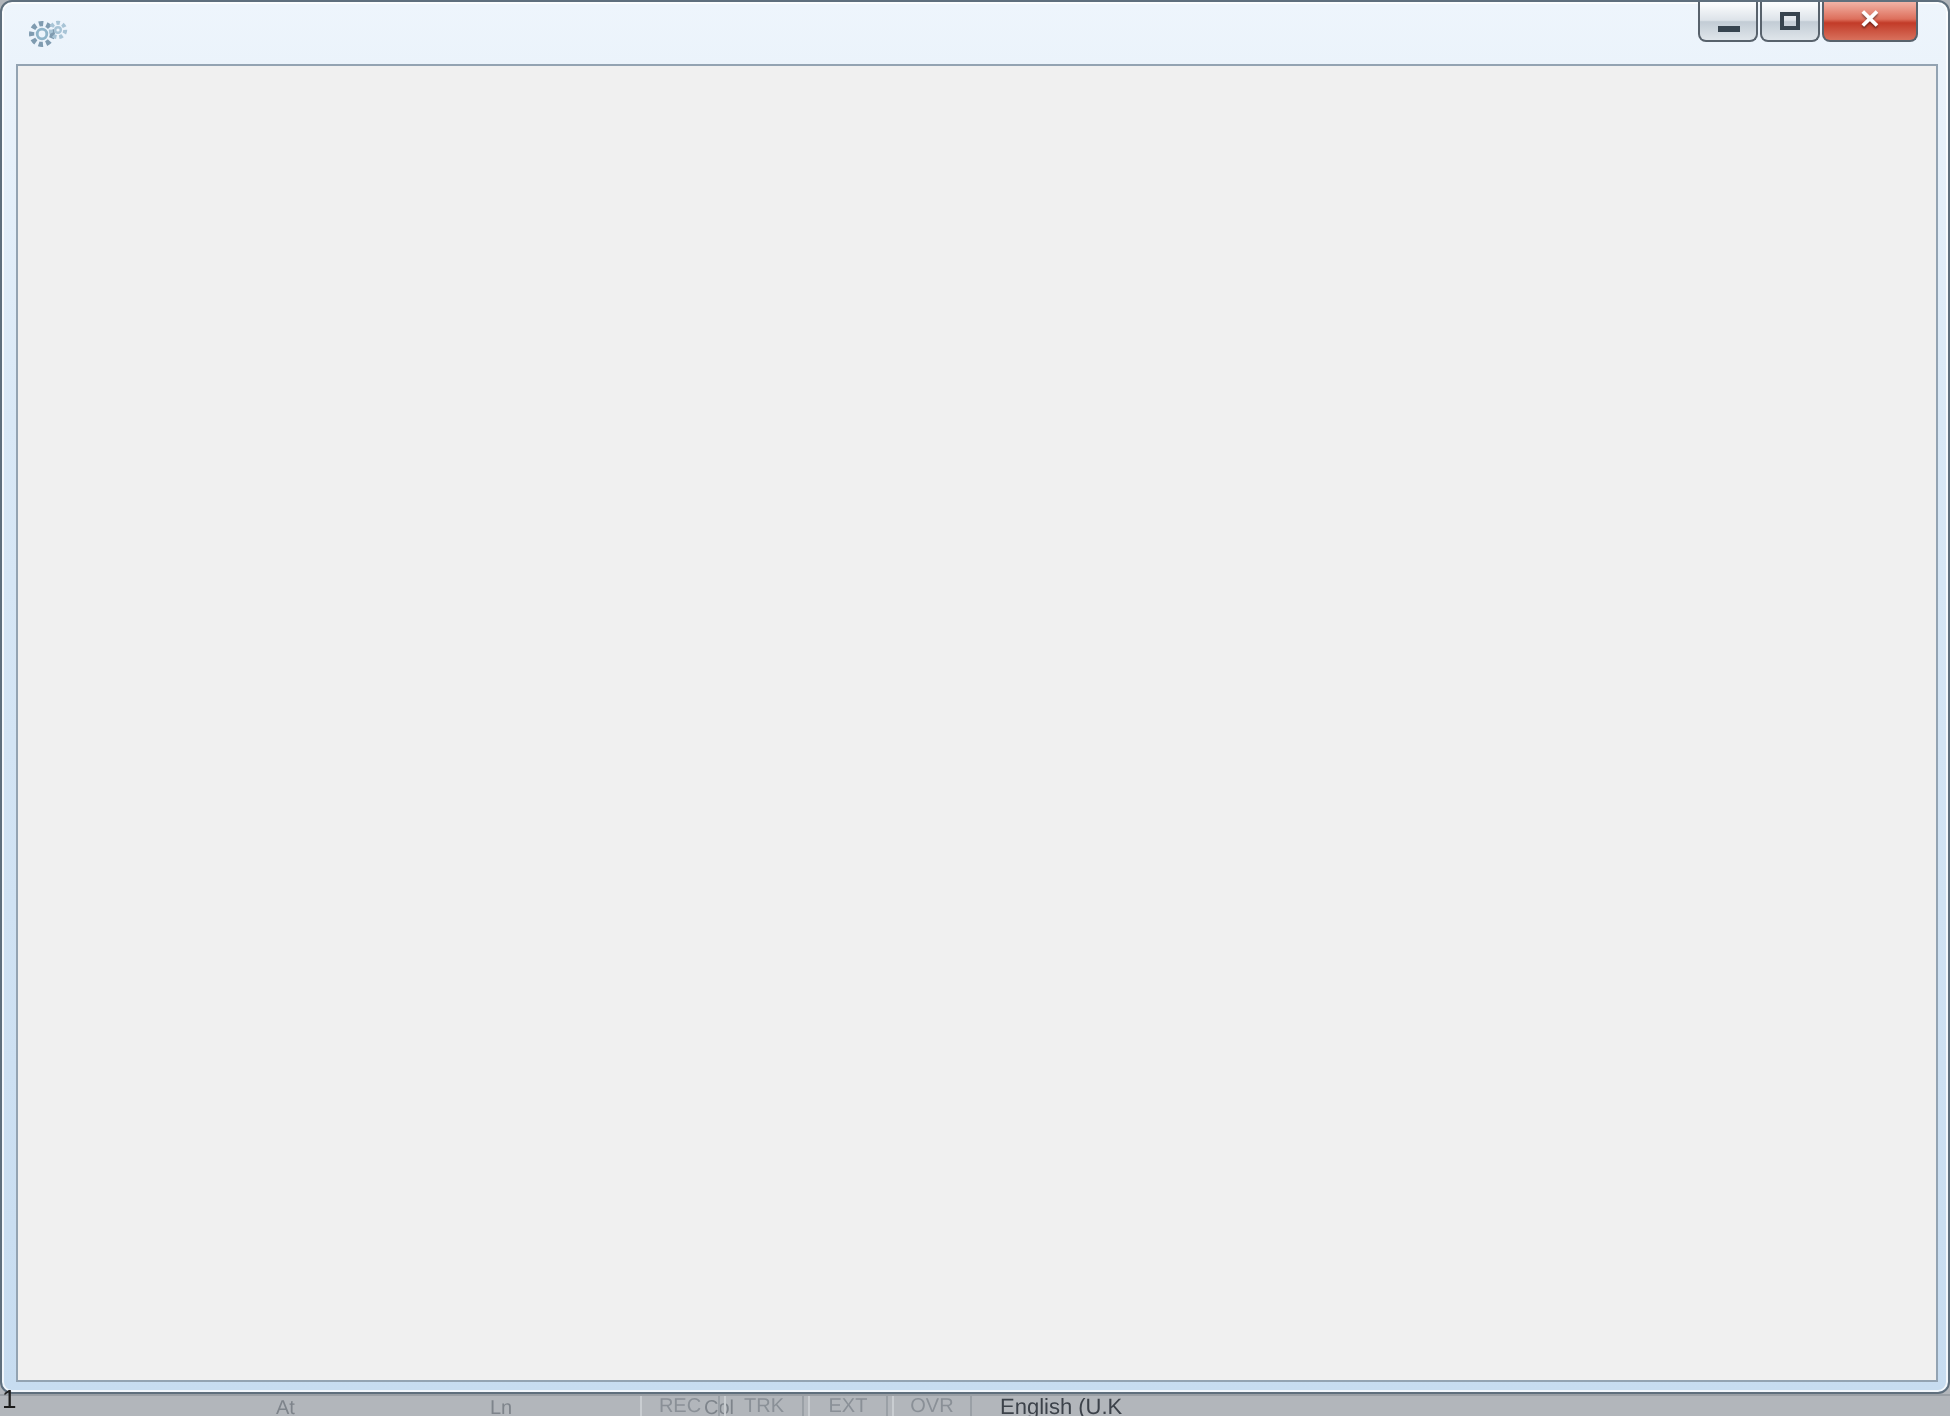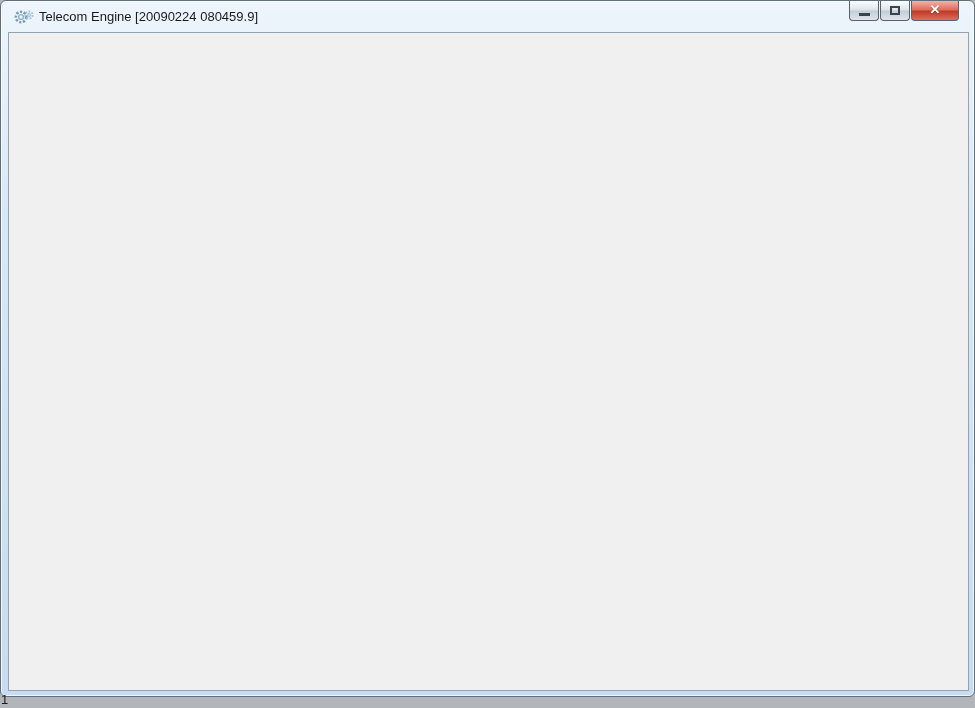--- a/index.html
+++ b/index.html
@@ -77,32 +77,41 @@
     border-bottom:1px solid #f2f2f2; border-right:1px solid #f2f2f2;
     box-shadow:1px 1px 0 #fdfdfd, inset 1px 1px 0 #cfcfcf; }
 
   .stage { position:absolute; left:0; top:0; width:975px; height:708px; }
 </style>
 </head>
 <body>
 
 <div class="stage">
 
+  <div class="statusbar">
+    <span class="sb-item" style="left:138px">At</span>
+    <span class="sb-item" style="left:245px">Ln</span>
+    <span class="sb-item" style="left:352px">Col</span>
+    <span class="sb-toggle" style="left:320px">REC</span>
+    <span class="sb-toggle" style="left:362px">TRK</span>
+    <span class="sb-toggle" style="left:404px">EXT</span>
+    <span class="sb-toggle" style="left:446px">OVR</span>
+    <span class="sb-lang" style="left:500px">English (U.K</span>
+  </div>
   <span class="page-indicator">1</span>
 
   <div class="window">
 
     <div class="titlebar">
       <svg class="title-icon" viewBox="0 0 20 16">
         <circle cx="7" cy="8" r="5.2" fill="none" stroke="#7f9bb0" stroke-width="2.6" stroke-dasharray="2.2 1.6"></circle>
         <circle cx="7" cy="8" r="2.4" fill="none" stroke="#8fb4c9" stroke-width="1.4"></circle>
         <circle cx="15" cy="6" r="3.6" fill="none" stroke="#a8c4d6" stroke-width="2" stroke-dasharray="1.8 1.4"></circle>
         <circle cx="15" cy="6" r="1.4" fill="none" stroke="#a8c4d6" stroke-width="1.2"></circle>
       </svg>
-      <span class="title-text">Telecom Engine [20090224 080459.9]</span>
     </div>
 
     <div class="capbtn min">
       <span class="glyph-min"></span>
     </div>
     <div class="capbtn max">
       <span class="glyph-max"></span>
     </div>
     <div class="capbtn close">
       <span class="glyph-close">✕</span>

